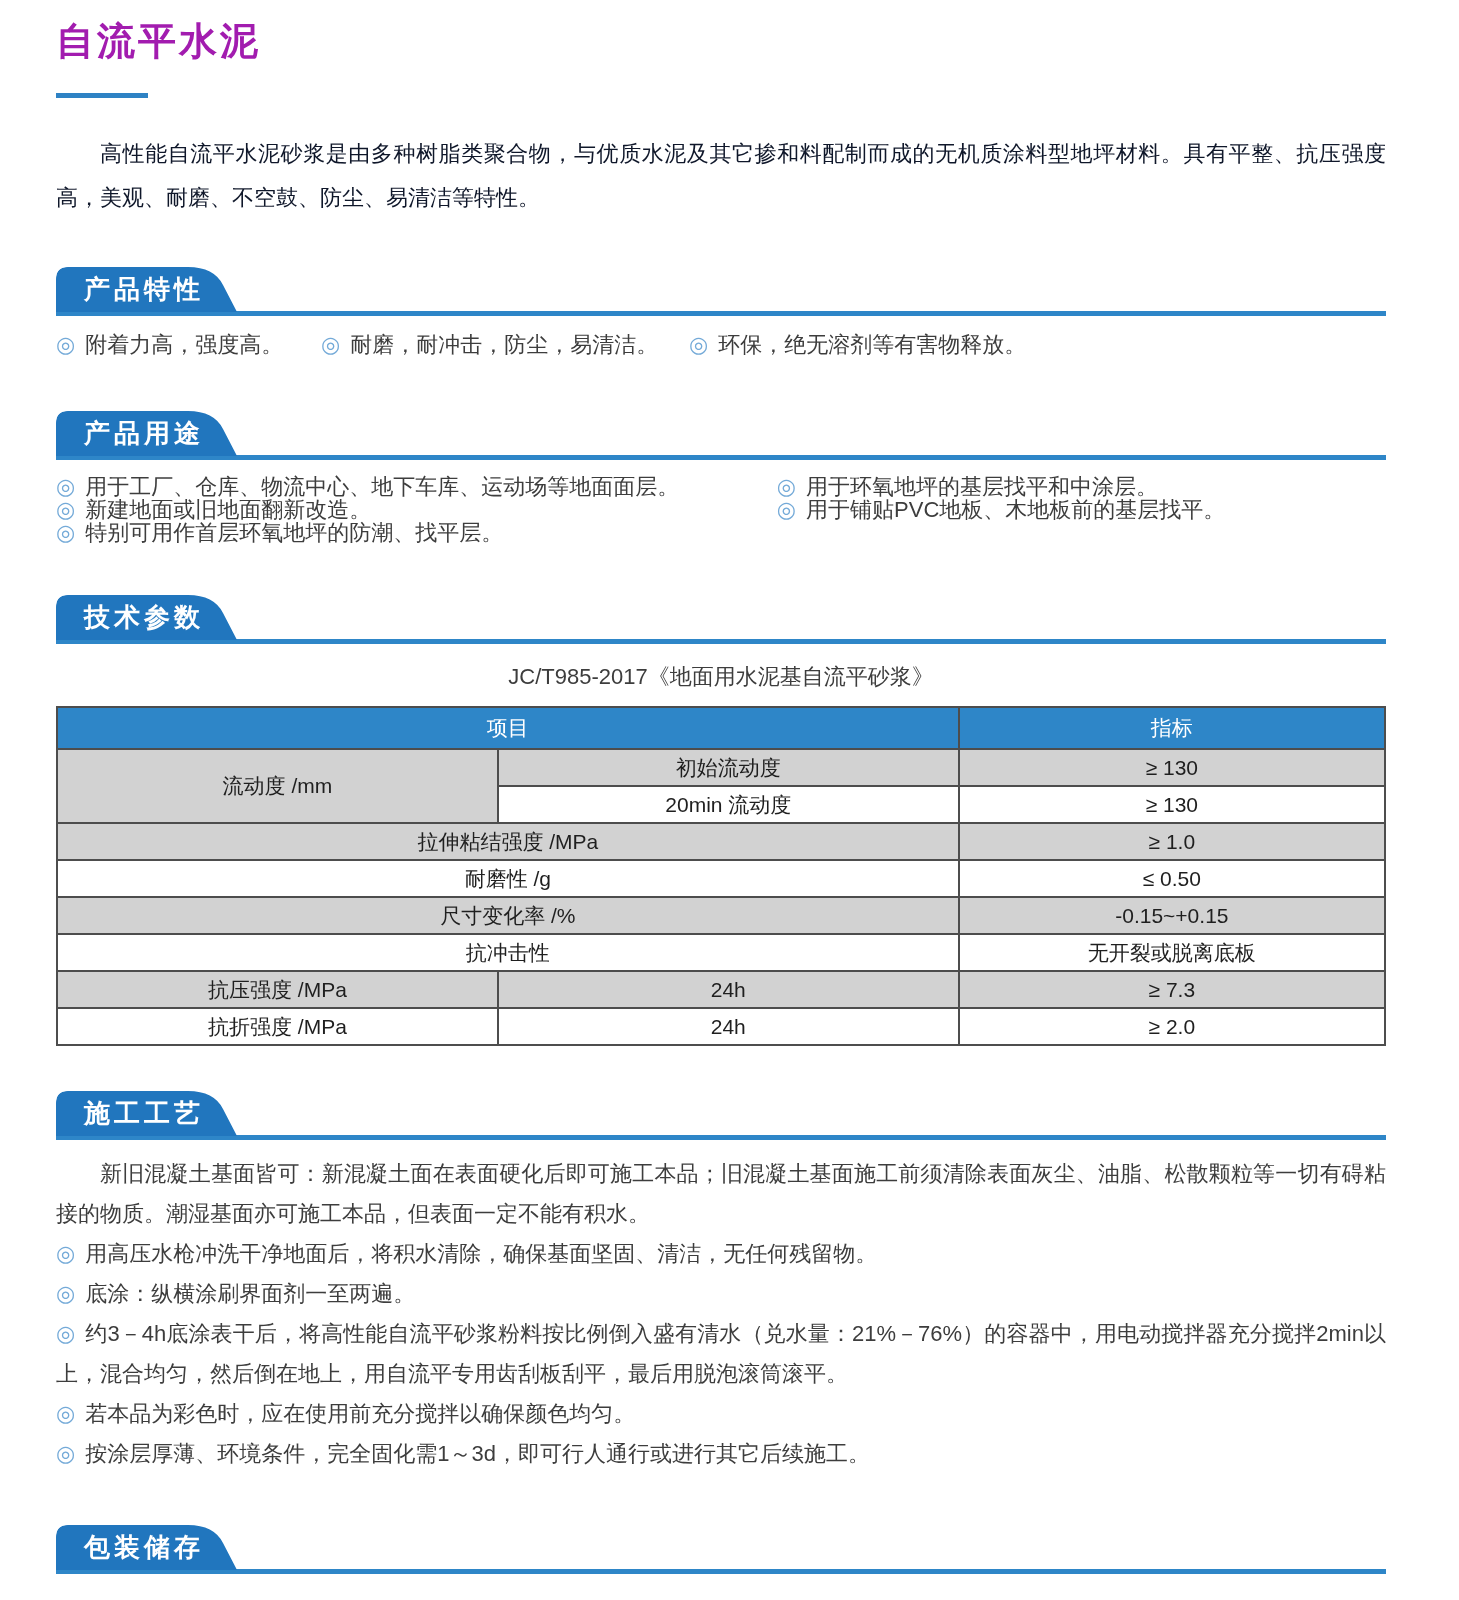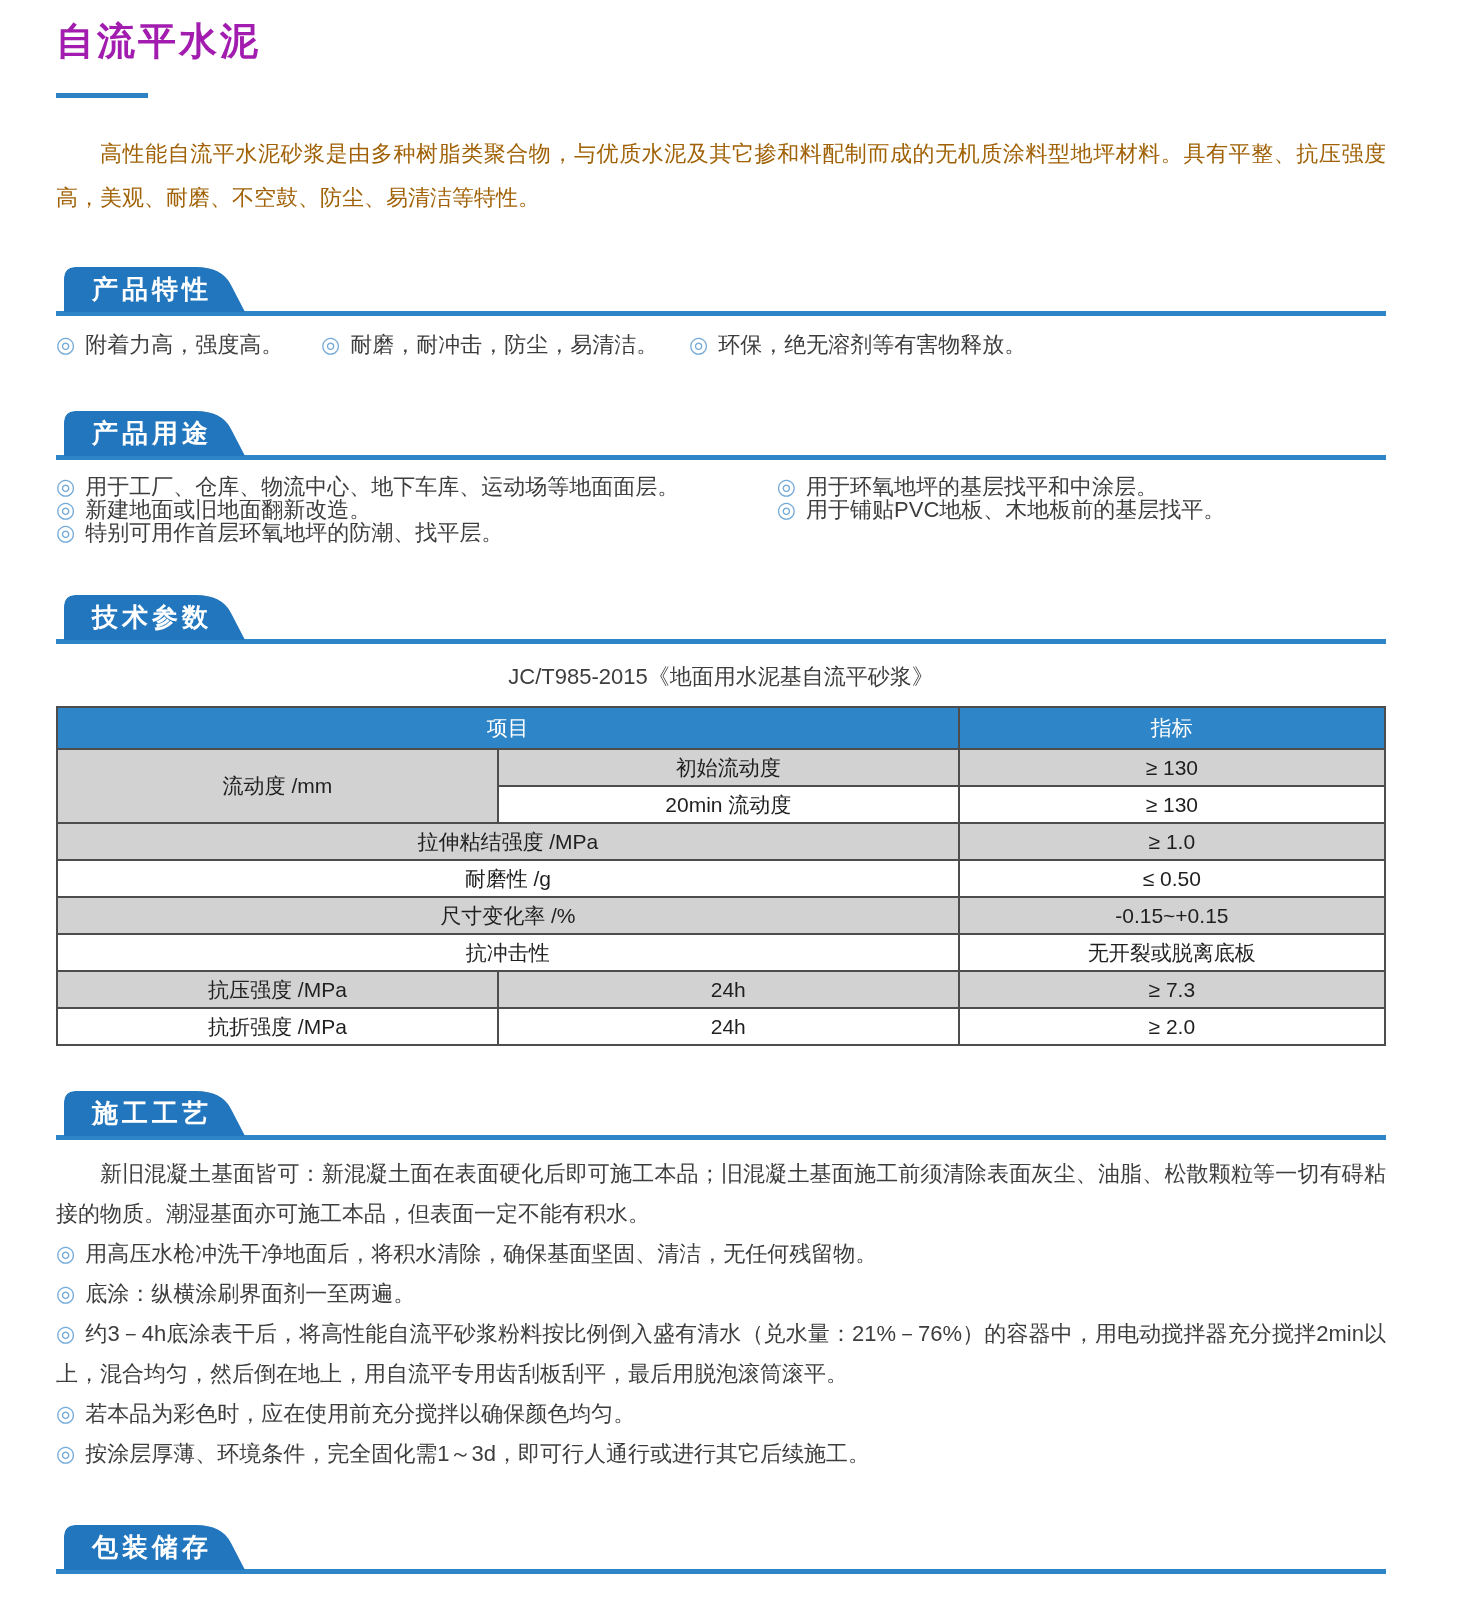--- a/index.html
+++ b/index.html
@@ -12,29 +12,29 @@
   .page{box-sizing:border-box;width:1459px;padding:16px 73px 40px 56px;}
 
   
   .page-title{
     margin:0;font-size:38px;font-weight:bold;color:#a21caf;letter-spacing:3px;
   }
   .title-underline{width:92px;height:5px;background:#2e82c4;margin-top:26px;}
 
   
   .intro{
-    margin:34px 0 0 0;font-size:22px;line-height:44px;color:#a16207;
+    margin:34px 0 0 0;font-size:22px;line-height:44px;color:#0f172a;
     text-indent:2em;text-align:justify;
   }
 
   
   .section{margin-top:46px;}
   .section-head{border-bottom:5px solid #2e86c8;height:45px;position:relative;}
   .badge{
-    position:absolute;left:8px;bottom:-1px;width:190px;height:45px;
+    position:absolute;left:0;bottom:-1px;width:190px;height:45px;
     background:#2176be;
     clip-path:path("M 0 12 Q 0 0 12 0 L 132 0 Q 158 0 167 18 L 181 45 L 0 45 Z");
     border-radius:10px 26px 0 0;
   }
   .badge span{
     display:block;line-height:45px;padding-left:28px;
     font-size:26px;font-weight:bold;color:#ffffff;letter-spacing:4px;
   }
 
   
@@ -113,21 +113,21 @@
       </div>
     </div>
   </div>
 
   <div class="section" style="margin-top:50px;">
     <div class="section-head">
       <div class="badge">
         <span>技术参数</span>
       </div>
     </div>
-    <div class="standard">JC/T985-2015《地面用水泥基自流平砂浆》</div>
+    <div class="standard">JC/T985-2017《地面用水泥基自流平砂浆》</div>
 
     <table class="specs">
       <colgroup>
           <col style="width:33.2%">
           <col style="width:34.7%">
           <col style="width:32.1%">
         </colgroup>
       <tbody>
         <tr class="thead">
           <td colspan="2">项目</td>

